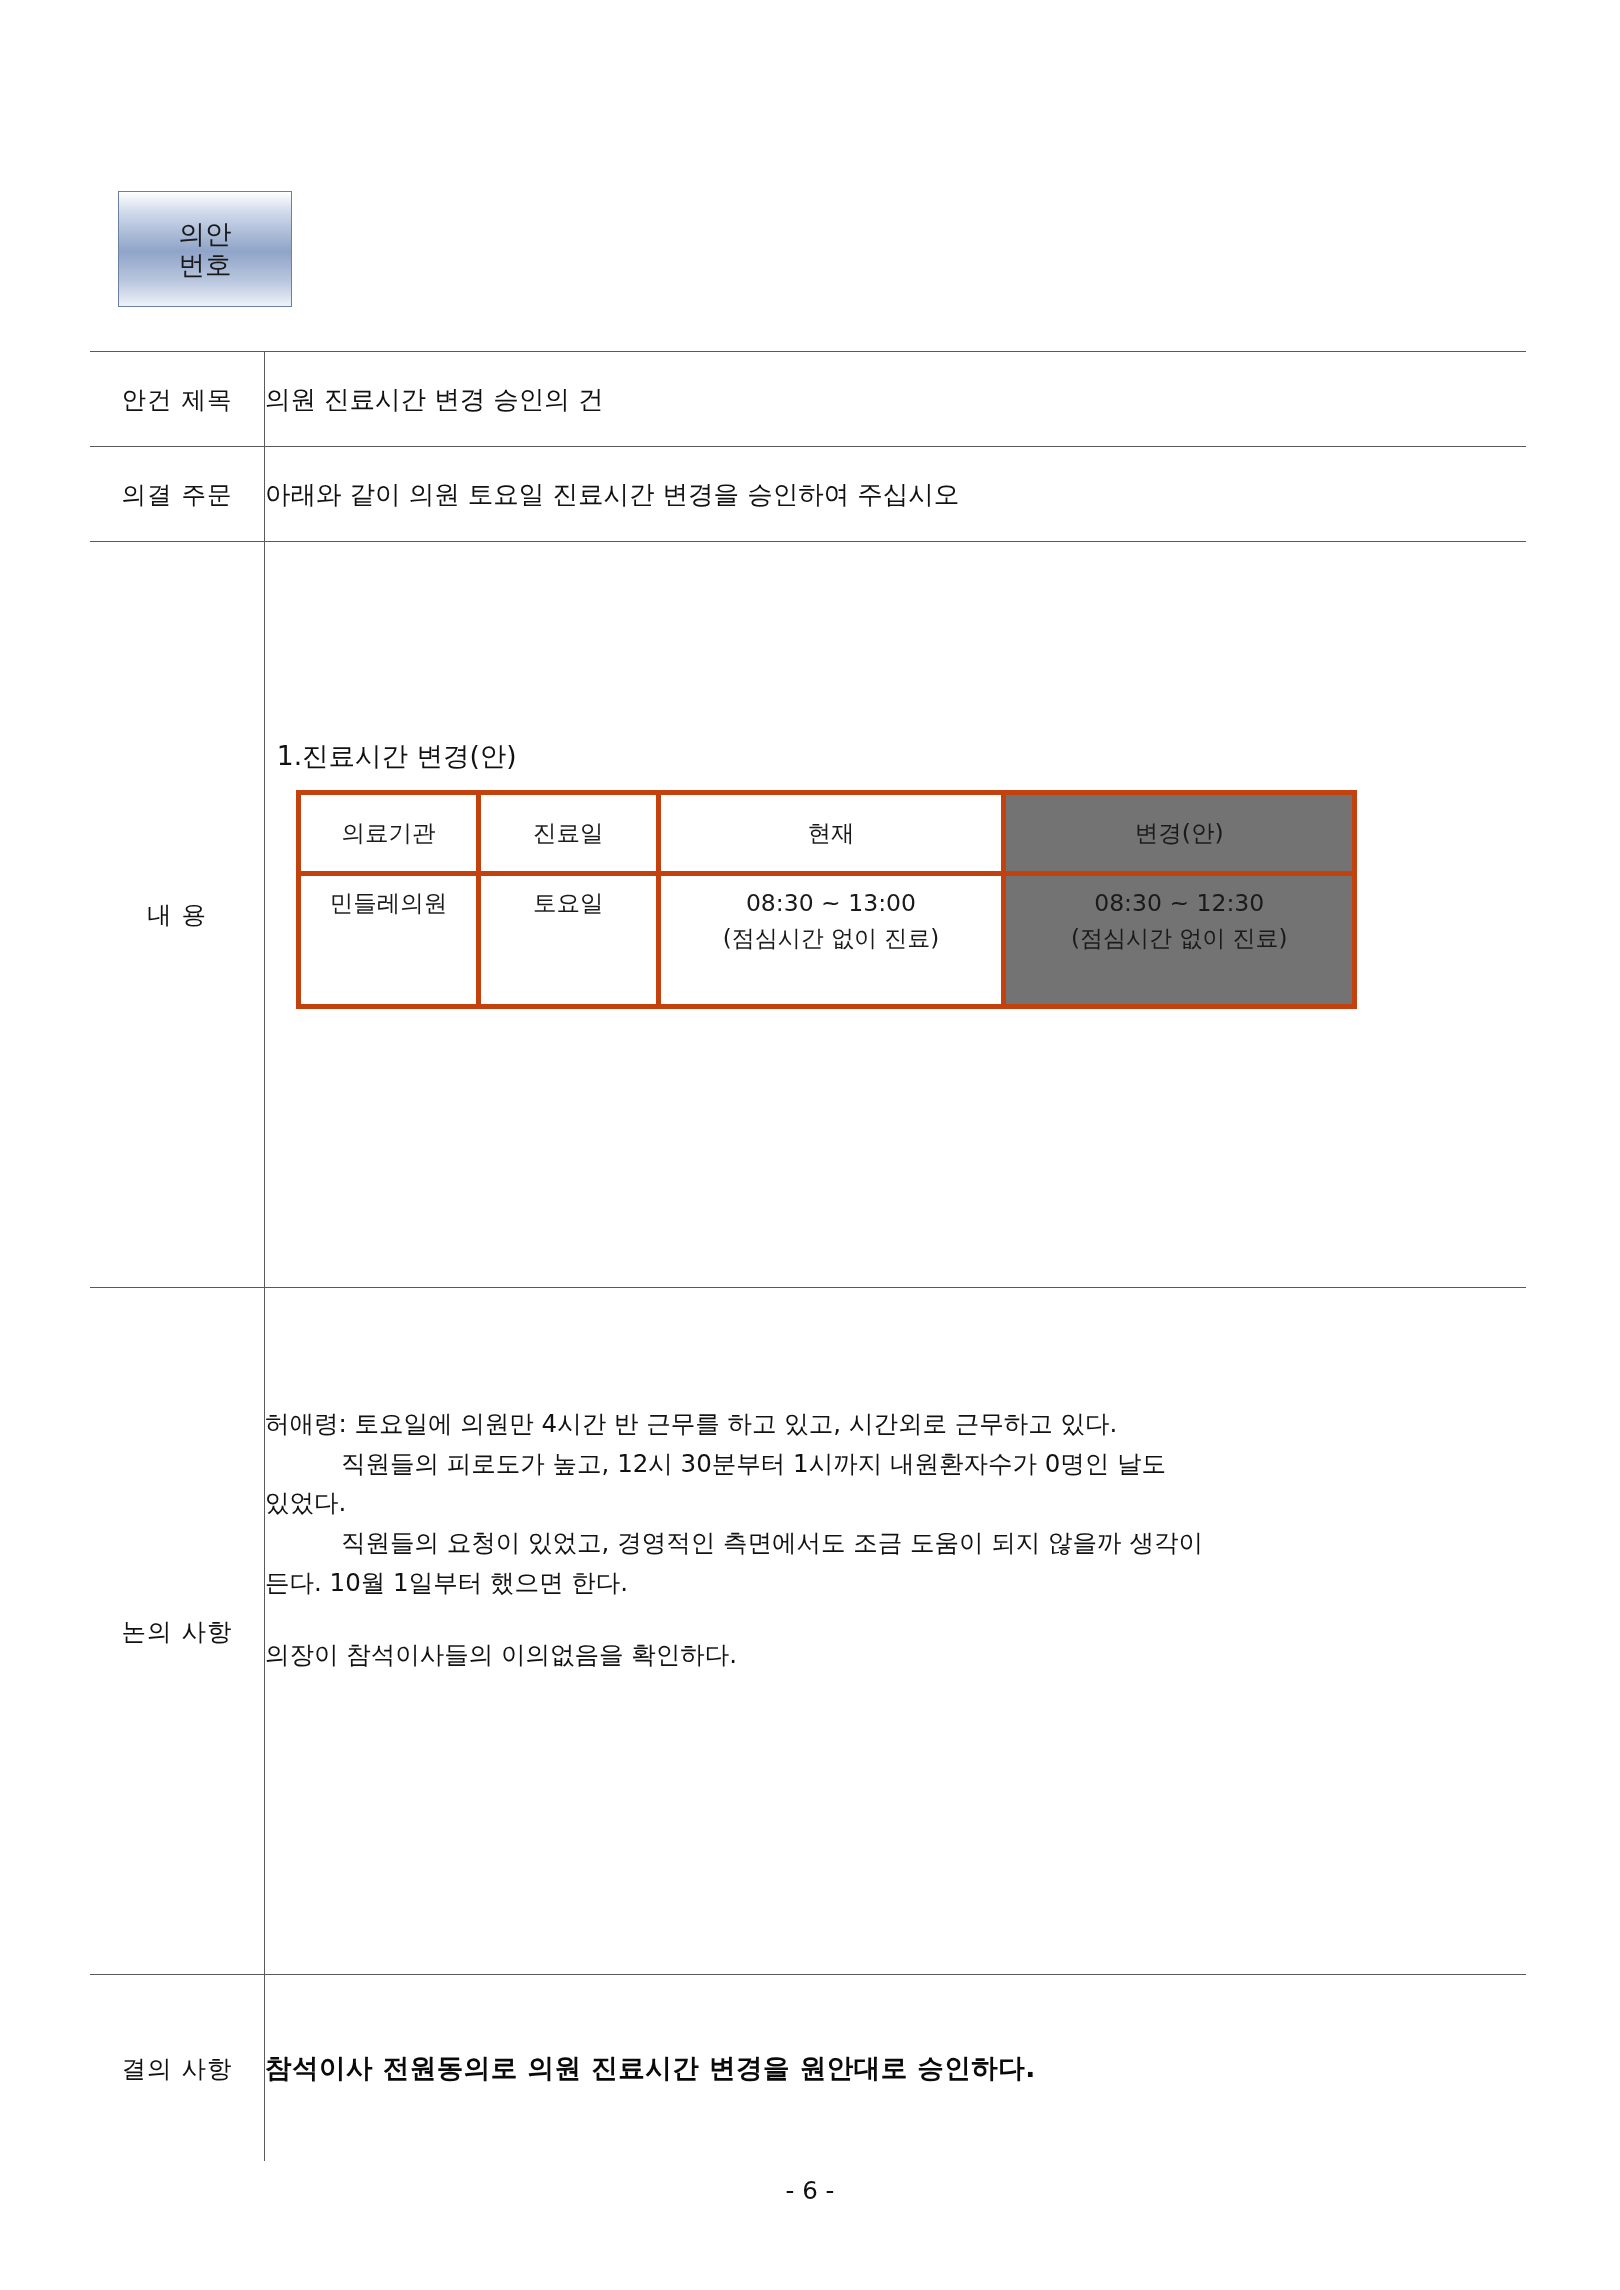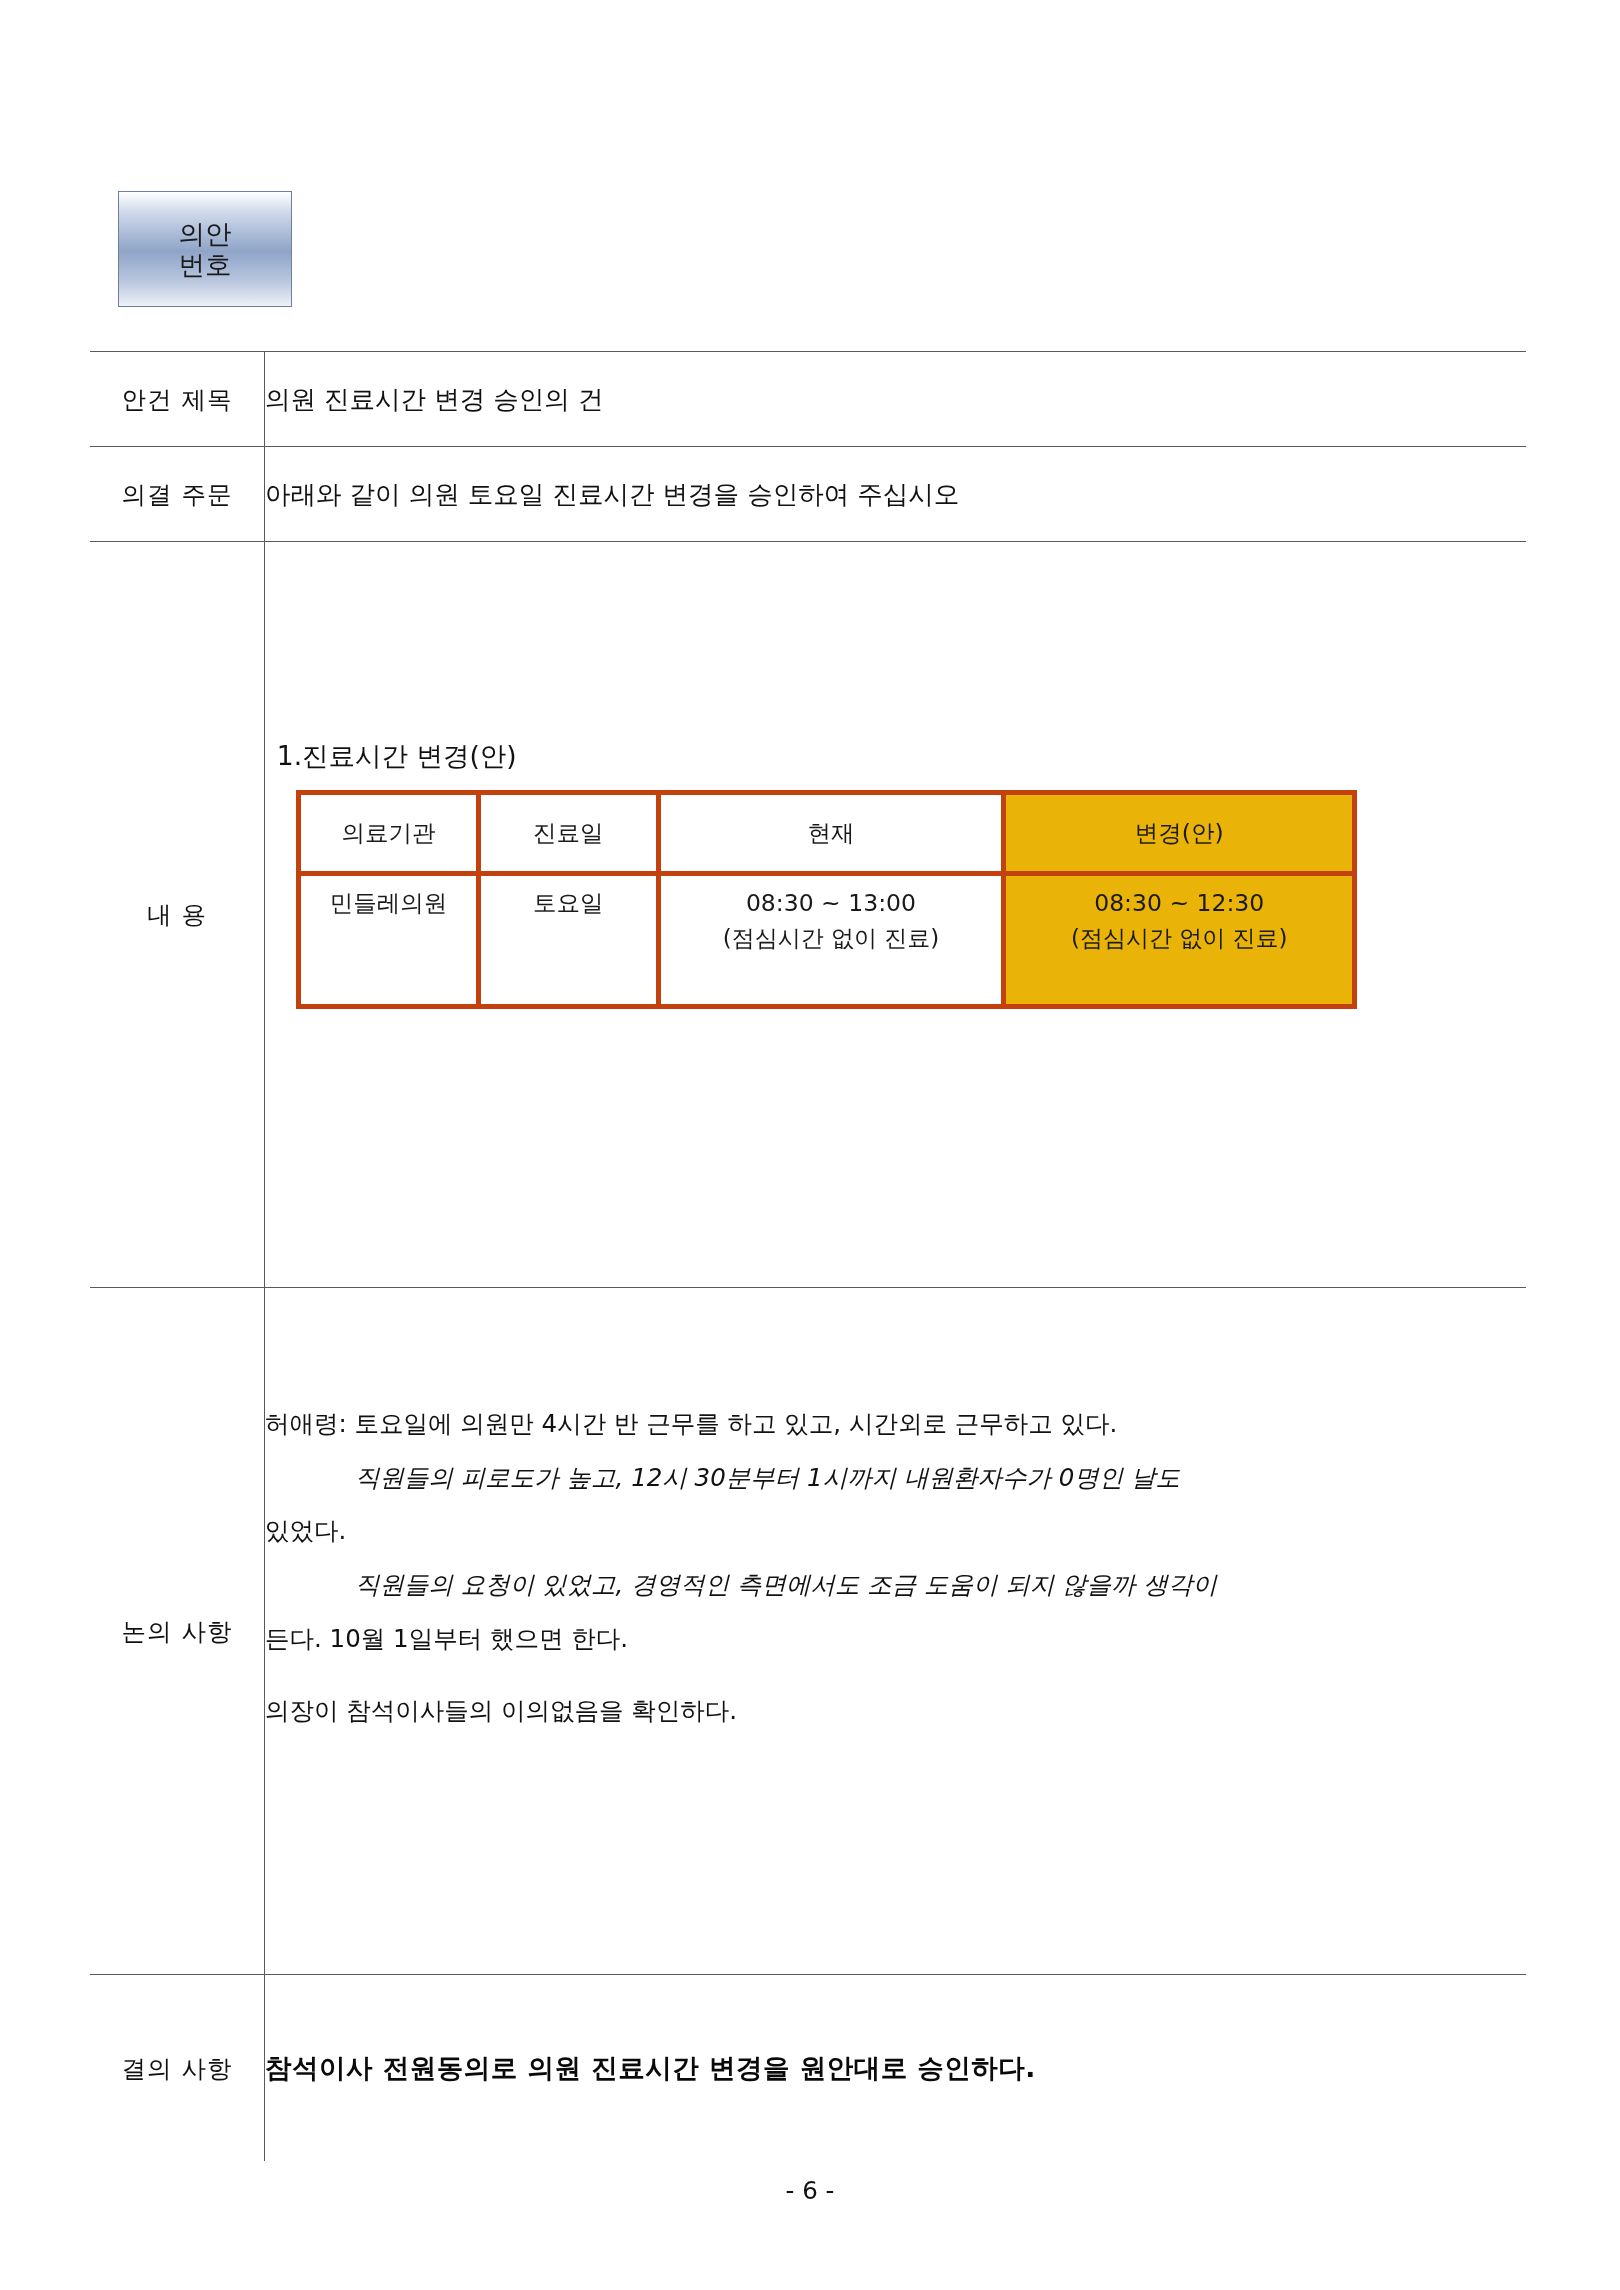--- a/index.html
+++ b/index.html
@@ -134,33 +134,33 @@
     font-weight: normal;
     color: #1a1a1a;
     padding: 9.8px 3.9px;
   }
   .inner-table thead th { height: 57px; }
   .inner-table tbody td { height: 108px; line-height: 1.5; }
   .col-org { width: 167px; }
   .col-day { width: 167px; }
   .col-cur { width: 333px; }
   .col-new { width: 338px; }
-  .hl { background: #eab308; }
+  .hl { background: #737373; }
   .sm { font-size: 23px; }
 
   
   .discuss-body {
     padding-top: 116px;
     font-size: 24.5px;
     line-height: 1.62;
     color: #111;
     padding-right: 35px;
   }
   .d-line { margin: 0; }
-  .d-indent { margin: 14px; padding-left: 76px; text-align: justify; font-style: italic; }
+  .d-indent { margin: 0; padding-left: 76px; text-align: justify; }
   .d-gap { height: 33px; }
 
   .decision-body {
     display: flex;
     align-items: center;
     height: 100%;
     font-size: 26.5px;
     font-weight: bold;
     color: #0a0a0a;
     letter-spacing: 0.5px;

